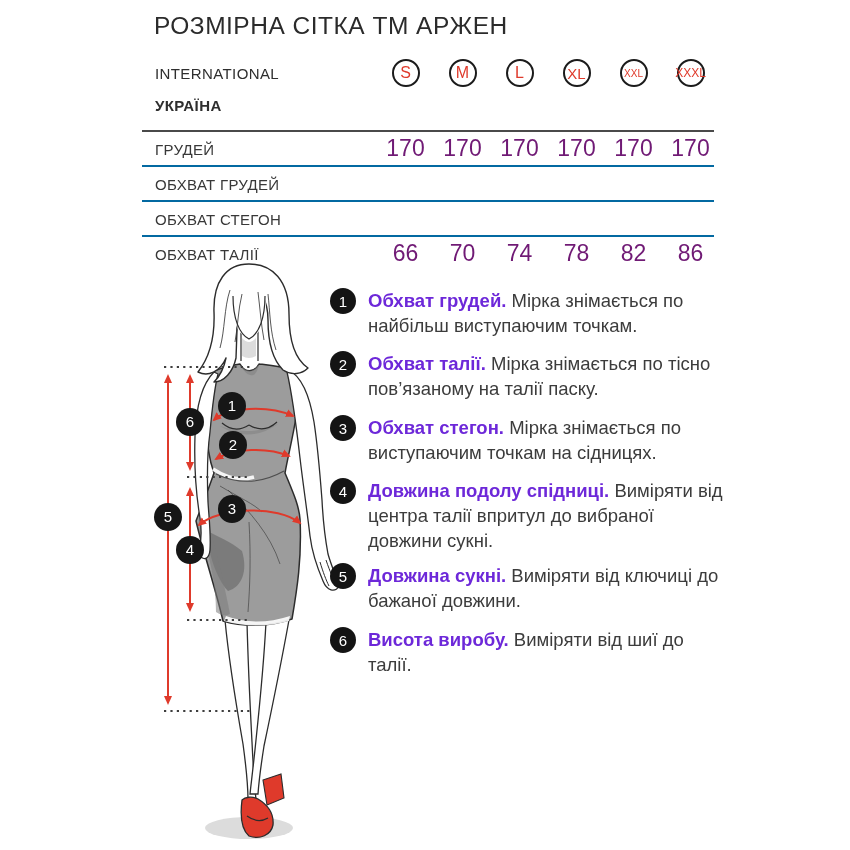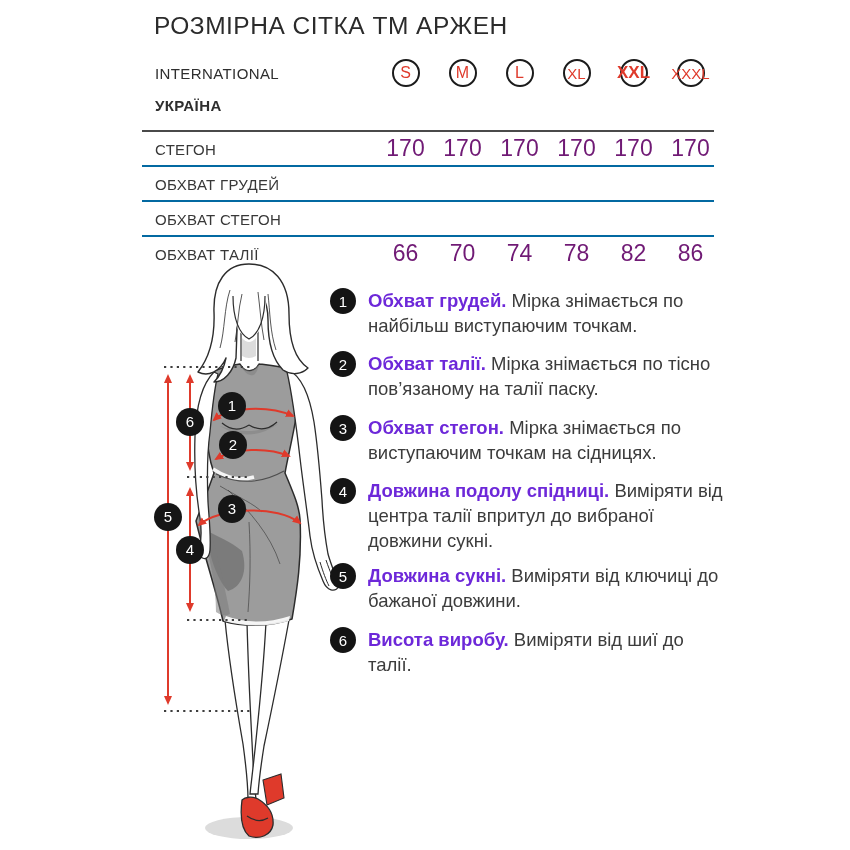--- a/index.html
+++ b/index.html
@@ -16,22 +16,22 @@
   
   .strip{position:absolute;left:377px;width:342px;display:flex;}
   .strip .cell{width:57px;display:flex;align-items:center;justify-content:center;}
 
   .circles-strip{top:58px;height:30px;}
   .size-circle{width:28px;height:28px;box-sizing:border-box;border:2px solid #1b1b1b;border-radius:50%;
                display:flex;align-items:center;justify-content:center;color:#df3a2b;
                white-space:nowrap;overflow:visible;}
   .s0,.s1,.s2{font-size:16px;}
   .s3{font-size:15px;}
-  .s4{font-size:17px;font-weight:bold;}
-  .s5{font-size:15px;}
+  .s4{font-size:10px;}
+  .s5{font-size:12px;}
 
   .ua-strip{top:93px;height:26px;font-size:20.5px;color:#2d2d2d;}
 
   
   .mtable{left:142px;top:130px;width:572px;border-top:2px solid #4a4a4a;}
   .trow{position:relative;height:33px;}
   .trow + .trow{border-top:2px solid #0369a1;}
   .trow .rlabel{position:absolute;left:13px;top:50%;transform:translateY(-50%);
                 font-size:15px;color:#383838;letter-spacing:.3px;}
   .trow .strip{left:235px;top:0;height:100%;font-size:23px;color:#701a75;}
@@ -85,21 +85,21 @@
         <div class="size-circle s5">
           <span>XXXL</span>
         </div>
       </div>
   </div>
 
   <div class="abs hdr-label" style="top:97px;font-weight:bold;">УКРАЇНА</div>
 
   <div class="abs mtable">
     <div class="trow">
-      <span class="rlabel">СТЕГОН</span>
+      <span class="rlabel">ГРУДЕЙ</span>
       <div class="strip">
         <div class="cell">170</div>
         <div class="cell">170</div>
         <div class="cell">170</div>
         <div class="cell">170</div>
         <div class="cell">170</div>
         <div class="cell">170</div>
       </div>
     </div>
     <div class="trow">

